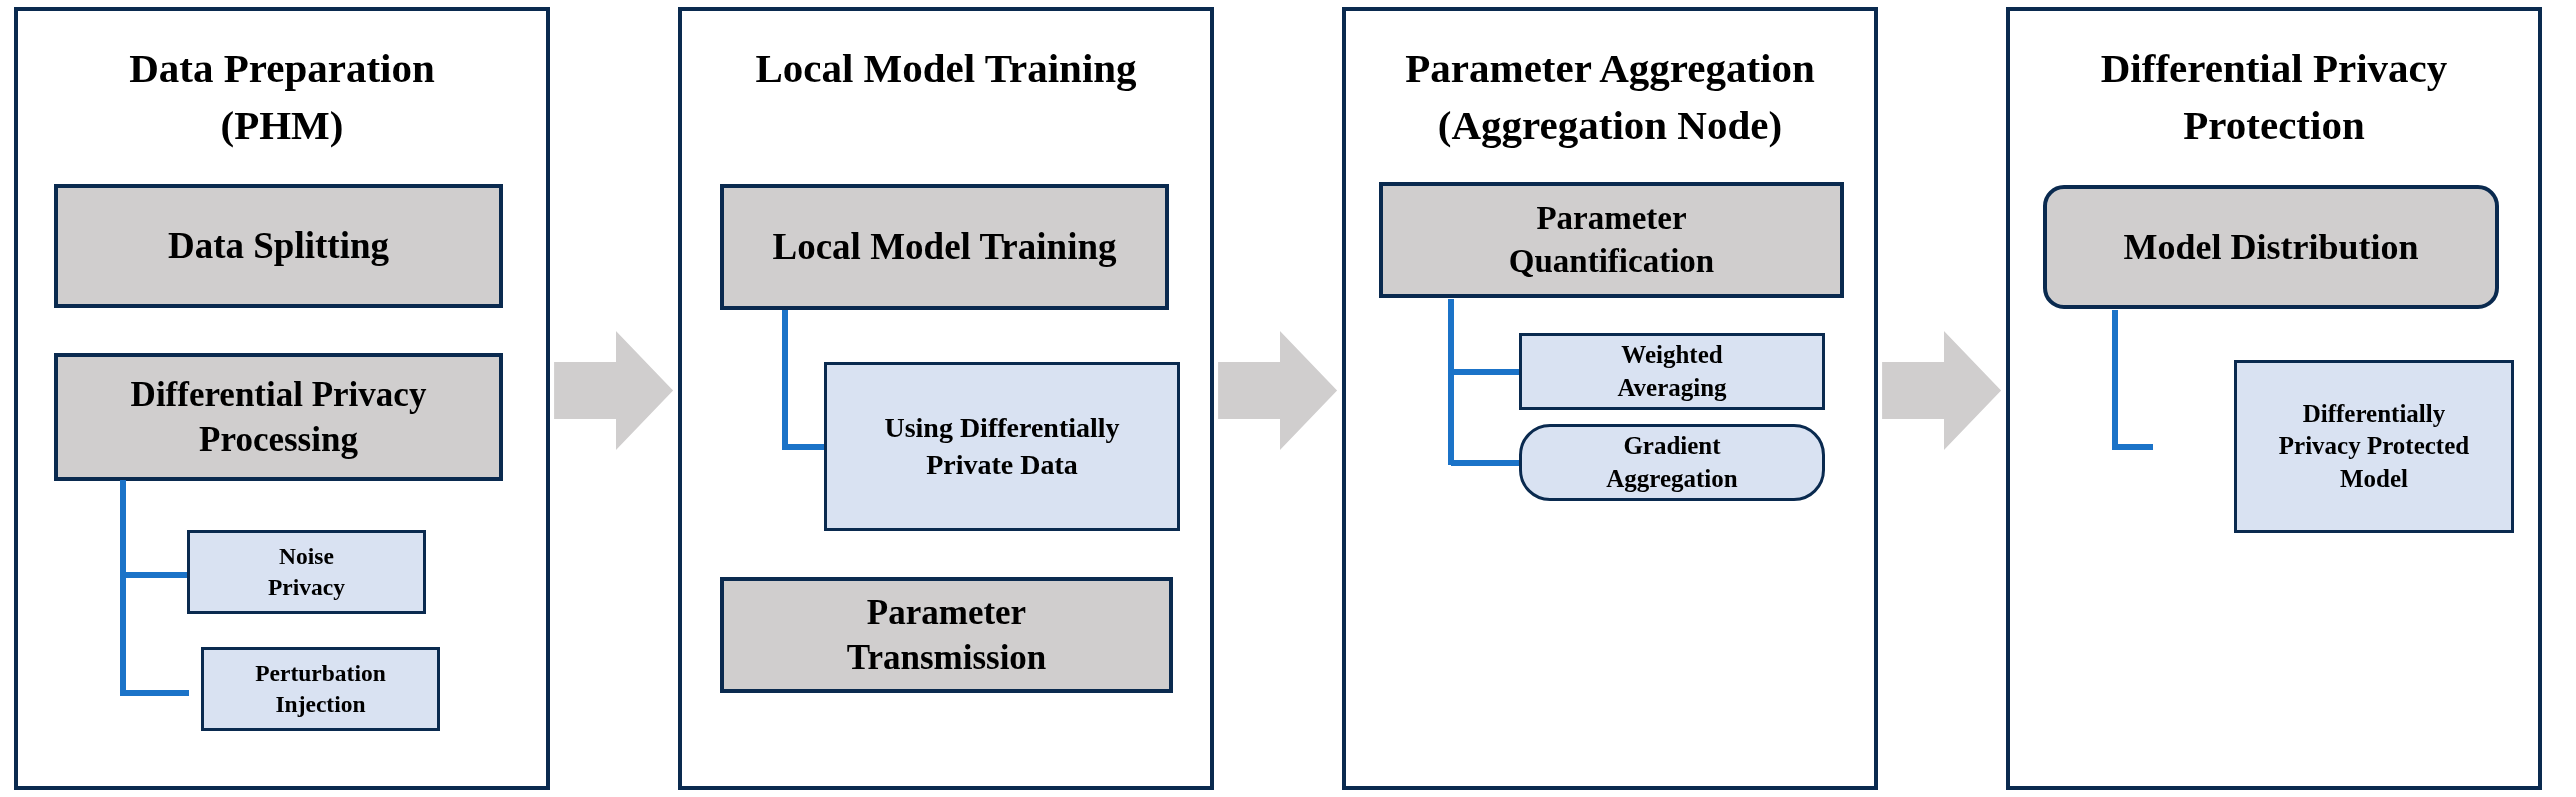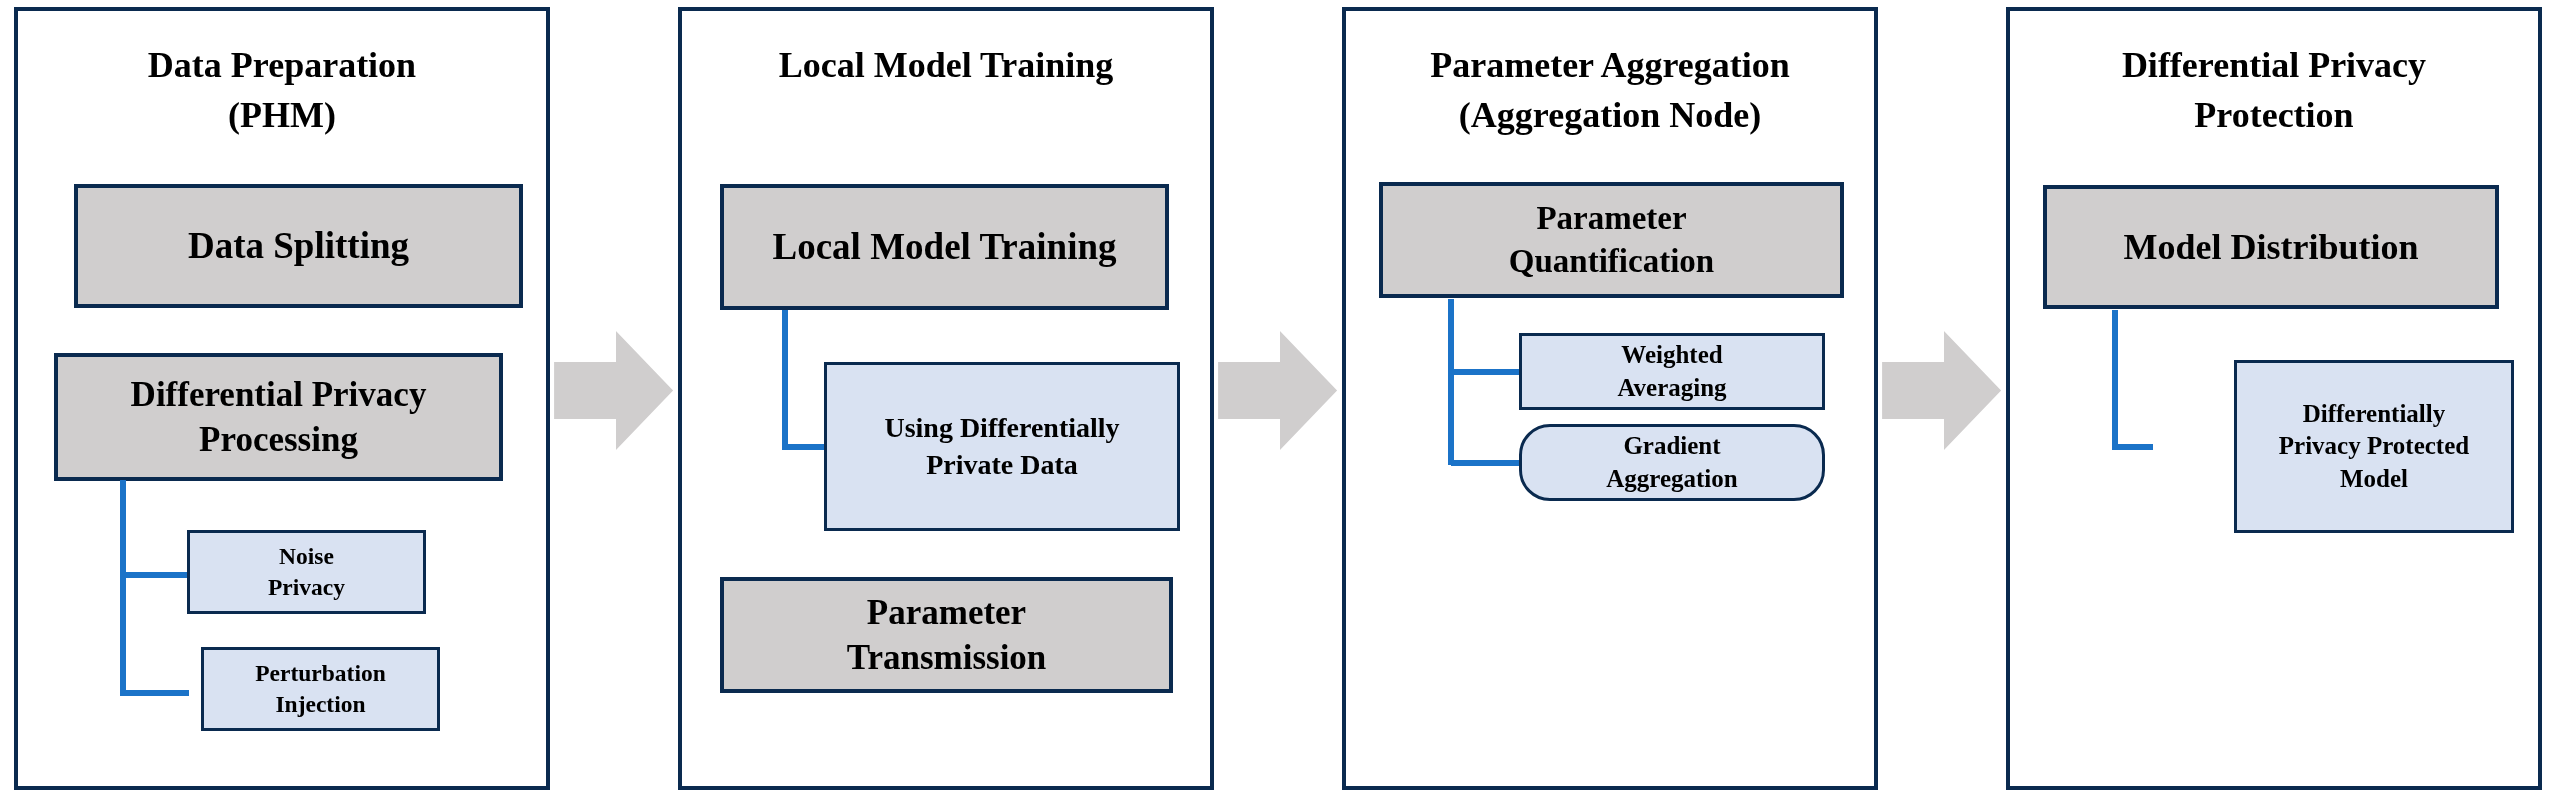--- a/index.html
+++ b/index.html
@@ -25,21 +25,21 @@
   }
   .panel{
     position:relative;
     width:536px;height:783px;flex:0 0 536px;
     background:var(--bg);
     border:4.8px solid var(--panel-border);
   }
   .panel-title{
     position:absolute;left:0;right:0;top:29px;
     text-align:center;
-    font-size:36px;font-weight:bold;line-height:1.4;
+    font-size:41px;font-weight:bold;line-height:1.4;
     color:var(--text);
     white-space:pre-line;
   }
   .box{
     position:absolute;
     display:flex;align-items:center;justify-content:center;
     text-align:center;font-weight:bold;color:var(--text);
     line-height:1.3;white-space:pre-line;
   }
   .box.gray{background:var(--gray-fill);border:4.1px solid var(--box-border);}
@@ -55,21 +55,21 @@
   }
 </style>
 </head>
 <body>
 
 <div class="canvas">
 
   <section class="panel">
     <h2 class="panel-title">Data Preparation
 (PHM)</h2>
-    <div class="box gray" style="left:36px;width:449px;top:173px;height:124px;font-size:37px;margin-left:20px;">Data Splitting</div>
+    <div class="box gray" style="left:36px;width:449px;top:173px;height:124px;font-size:37px;">Data Splitting</div>
     <div class="box gray" style="left:36px;width:449px;top:342px;height:128px;font-size:35px;">Differential Privacy
 Processing</div>
     <div class="conn" style="left:102px;top:469px;width:5.5px;height:216px;"></div>
     <div class="conn" style="left:105px;top:561px;width:66px;height:5.5px;"></div>
     <div class="conn" style="left:105px;top:679px;width:66px;height:5.5px;"></div>
     <div class="box blue" style="left:169px;width:239px;top:519px;height:84px;font-size:23.5px;">Noise
 Privacy</div>
     <div class="box blue" style="left:169px;width:239px;top:636px;height:84px;font-size:23.5px;margin-left:14px;">Perturbation
 Injection</div>
   </section>
@@ -107,21 +107,21 @@
 Aggregation</div>
   </section>
 
   <div class="arrow-gap">
     <div class="flow-arrow"></div>
   </div>
 
   <section class="panel">
     <h2 class="panel-title">Differential Privacy
 Protection</h2>
-    <div class="box gray" style="left:33px;width:456px;top:174px;height:124px;font-size:36px;">Model Distribution</div>
+    <div class="box gray" style="left:33px;width:456px;top:174px;height:124px;font-size:36px;border-radius:21px;">Model Distribution</div>
     <div class="conn" style="left:102px;top:299px;width:5.5px;height:140px;"></div>
     <div class="conn" style="left:105px;top:433px;width:38px;height:5.5px;"></div>
     <div class="box blue" style="left:224px;width:280px;top:349px;height:173px;font-size:25px;">Differentially
 Privacy Protected
 Model</div>
   </section>
 
 </div>
 
 

